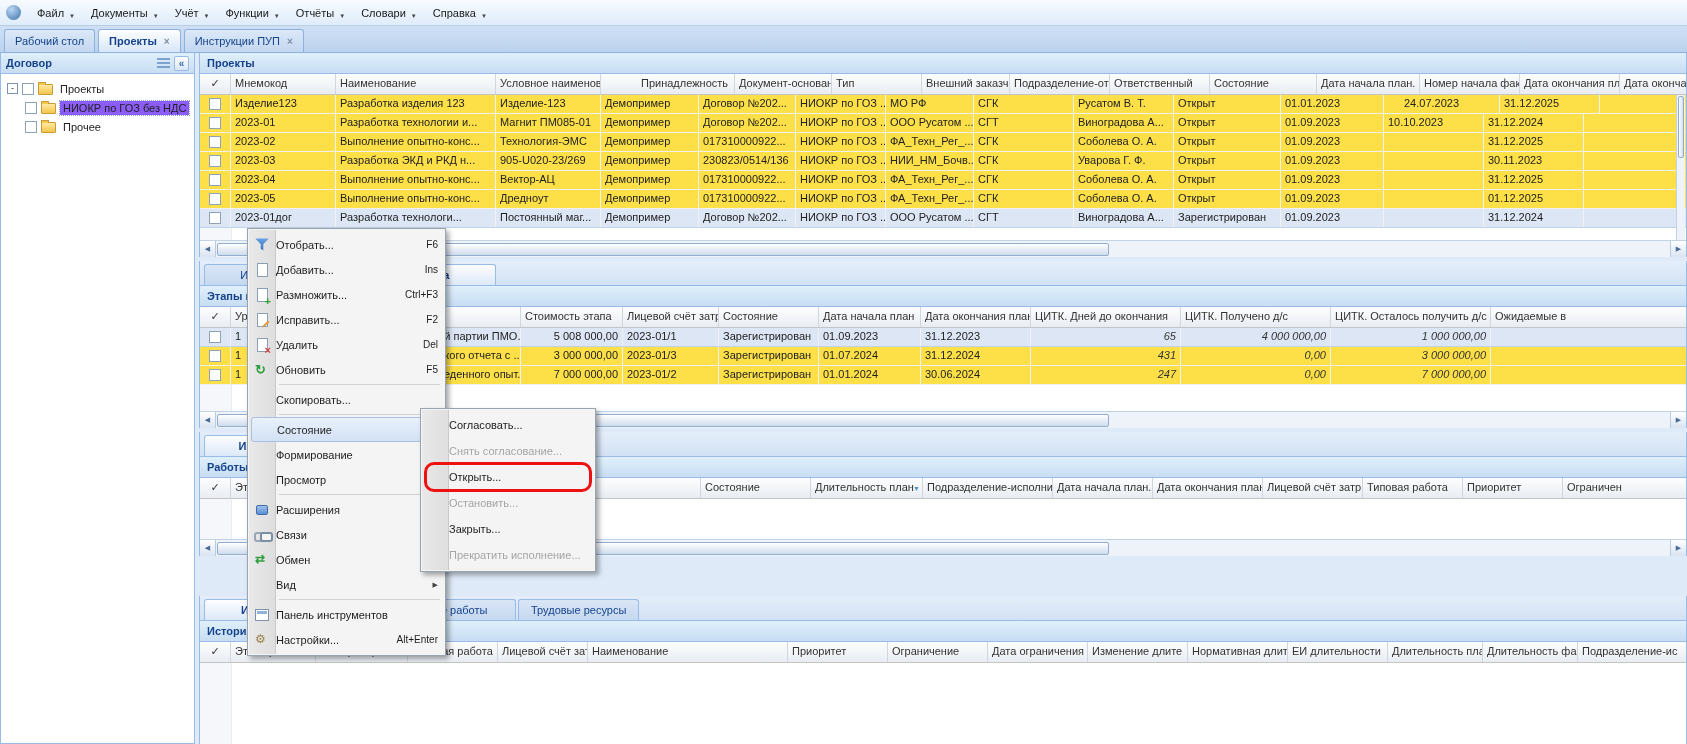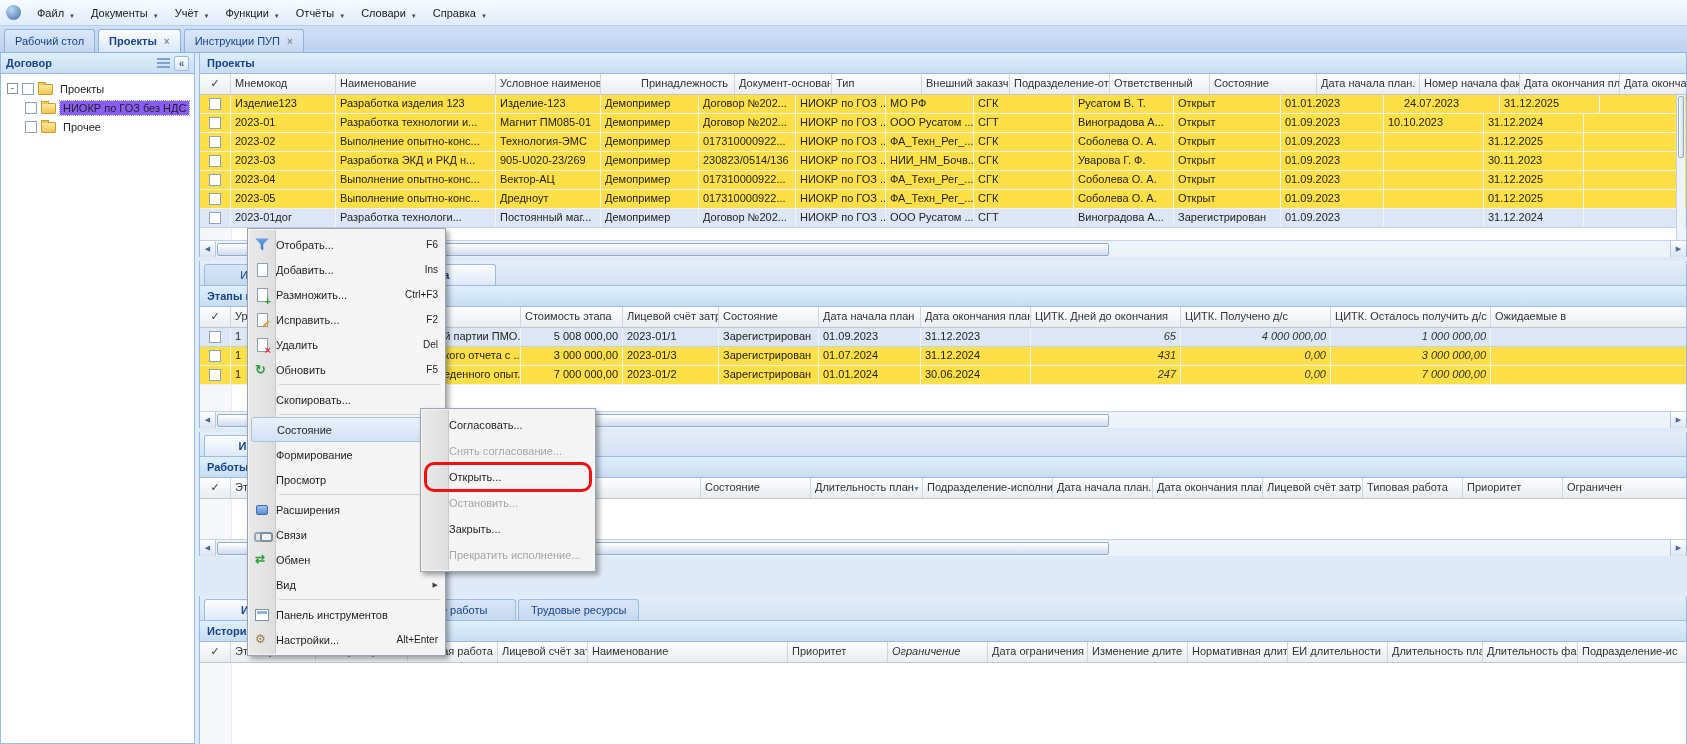--- a/index.html
+++ b/index.html
@@ -487,21 +487,21 @@
         </div>
         <div class="grid">
             <div class="grid-head">
               <div class="grid-hcell" style="width: 31px; text-align: center;"><span>✓</span></div>
               <div class="grid-hcell" style="width: 85px;"><span>Этап проекта</span></div>
               <div class="grid-hcell" style="width: 92px;"><span>Номер в проекте</span></div>
               <div class="grid-hcell" style="width: 90px;"><span>Типовая работа</span></div>
               <div class="grid-hcell" style="width: 90px;"><span>Лицевой счёт затр</span></div>
               <div class="grid-hcell" style="width: 200px;"><span>Наименование</span></div>
               <div class="grid-hcell" style="width: 100px;"><span>Приоритет</span></div>
-              <div class="grid-hcell" style="width: 100px; font-style: italic;"><span>Ограничение</span></div>
+              <div class="grid-hcell" style="width: 100px;"><span>Ограничение</span></div>
               <div class="grid-hcell" style="width: 100px;"><span>Дата ограничения</span></div>
               <div class="grid-hcell" style="width: 100px;"><span>Изменение длите</span></div>
               <div class="grid-hcell" style="width: 100px;"><span>Нормативная длит</span></div>
               <div class="grid-hcell" style="width: 100px;"><span>ЕИ длительности</span></div>
               <div class="grid-hcell" style="width: 95px;"><span>Длительность пла</span></div>
               <div class="grid-hcell" style="width: 95px;"><span>Длительность фак</span></div>
               <div class="grid-hcell" style="width: 112px;"><span>Подразделение-ис</span></div>
             </div>
           </div>
         <div class="grid-filler" style="height:81px"></div>

